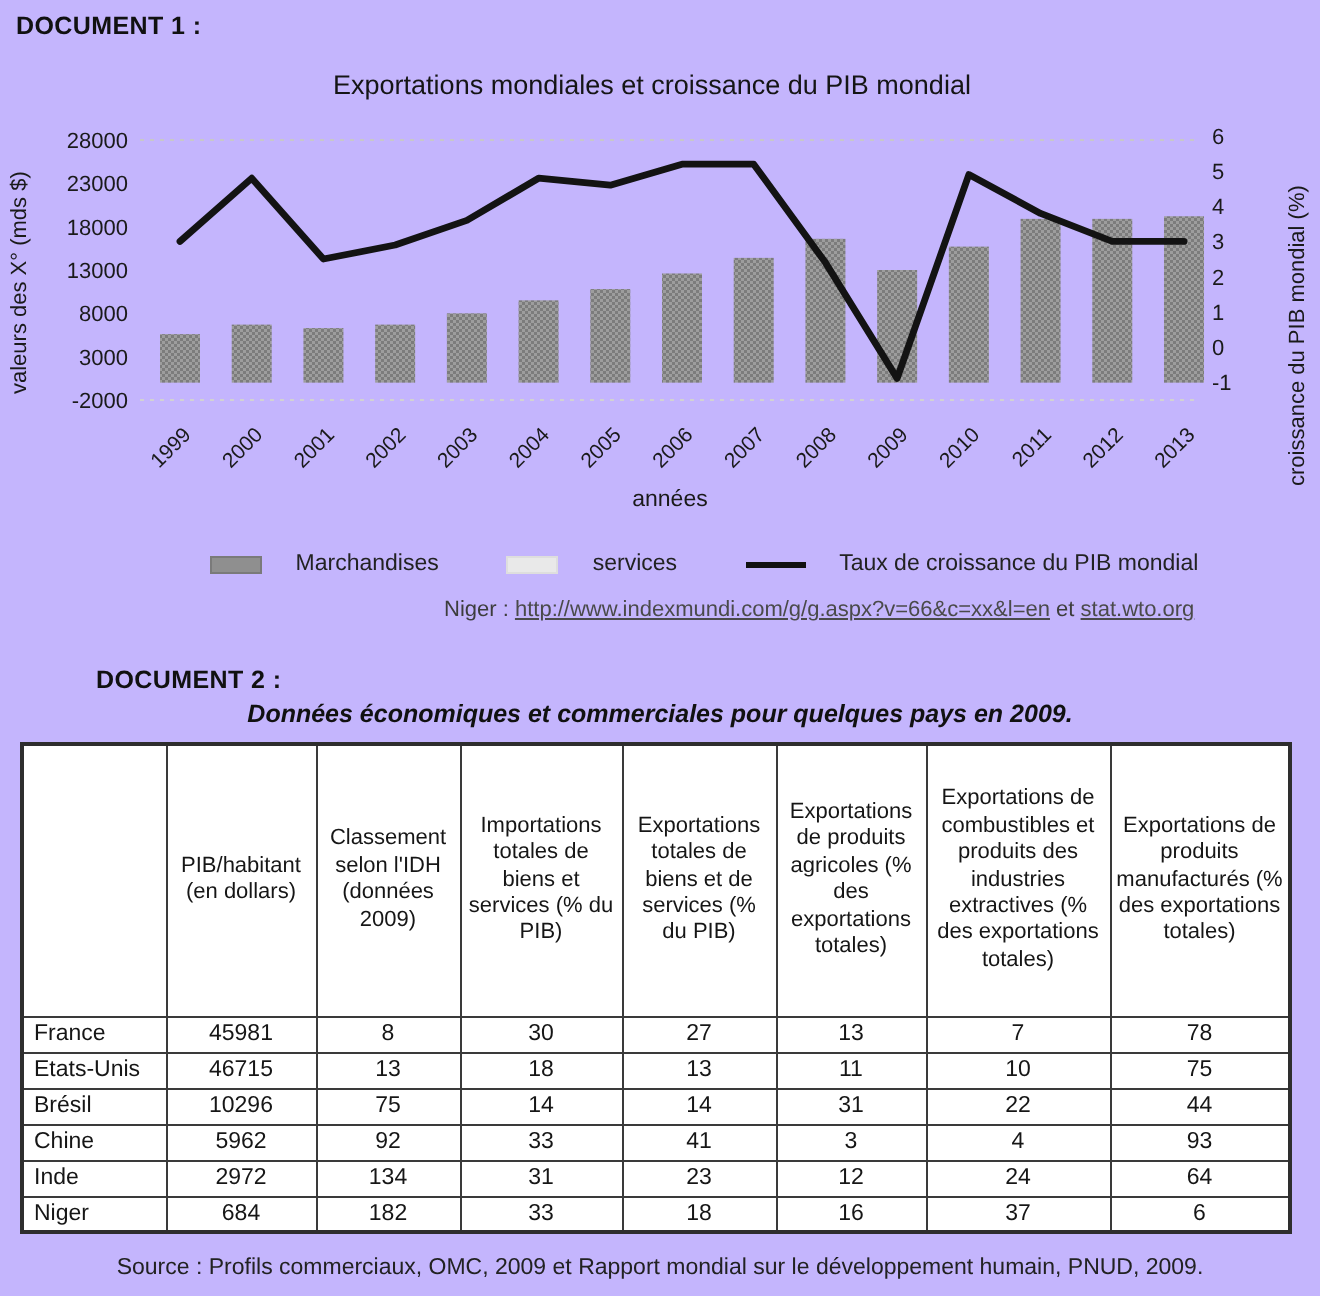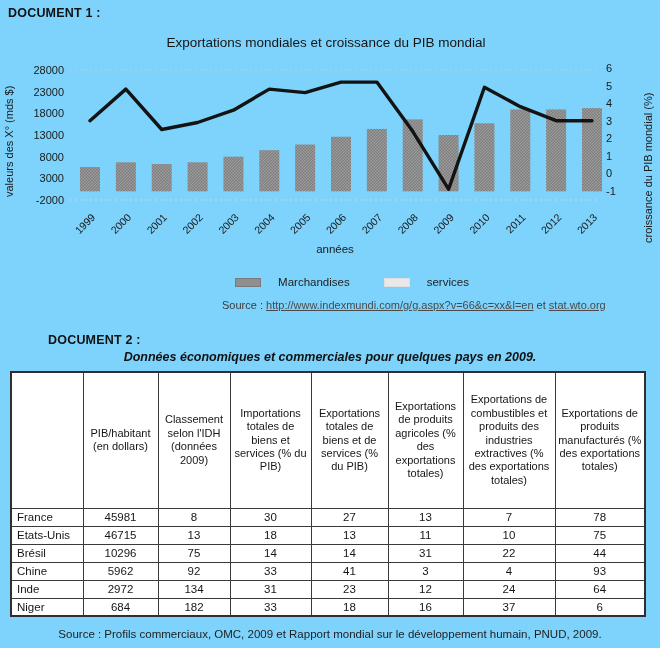--- a/index.html
+++ b/index.html
@@ -1,18 +1,18 @@
 <!DOCTYPE html>
 <html><head>
 <meta charset="utf-8">
 <style>
   * { margin:0; padding:0; box-sizing:border-box; }
   html,body { width:660px; height:648px; }
   body { font-family:"Liberation Sans", sans-serif; background:#fdfdfd; color:#1a1a1a; }
-  #page { position:relative; width:660px; height:648px; background:#7dd3fc; overflow:hidden; }
+  #page { position:relative; width:660px; height:648px; background:#c4b5fd; overflow:hidden; }
 
   .doc-label { position:absolute; left:8px; font-weight:bold; font-size:12.5px; letter-spacing:.2px; color:#111; }
   #doc1-label { top:6px; }
   #doc2-label { top:333px;padding-left:40px; }
 
   #chart-title { position:absolute; top:35px; left:0; width:652px; text-align:center; font-size:13.5px; color:#151515; }
 
   #chart-svg { position:absolute; top:55px; left:0; }
   svg text { font-family:"Liberation Sans", sans-serif; fill:#1a1a1a; }
 
@@ -120,24 +120,28 @@
 
   <div id="legend">
     <div class="legend-item">
       <span class="swatch-bar"></span>
       <span>Marchandises</span>
     </div>
     <div class="legend-item">
       <span class="swatch-bar light"></span>
       <span>services</span>
     </div>
+    <div class="legend-item">
+      <span class="swatch-line"></span>
+      <span>Taux de croissance du PIB mondial</span>
+    </div>
   </div>
 
   <div id="chart-source">
-    <span>Source : </span><a href="#">http://www.indexmundi.com/g/g.aspx?v=66&amp;c=xx&amp;l=en</a><span> et </span><a href="#">stat.wto.org</a>
+    <span>Niger : </span><a href="#">http://www.indexmundi.com/g/g.aspx?v=66&amp;c=xx&amp;l=en</a><span> et </span><a href="#">stat.wto.org</a>
   </div>
 
   <div id="doc2-label" class="doc-label">DOCUMENT 2 :</div>
 
   <div id="table-title">Données économiques et commerciales pour quelques pays en 2009.</div>
 
   <table id="data-table">
     <colgroup>
       <col style="width:72px">
         <col style="width:75px">

